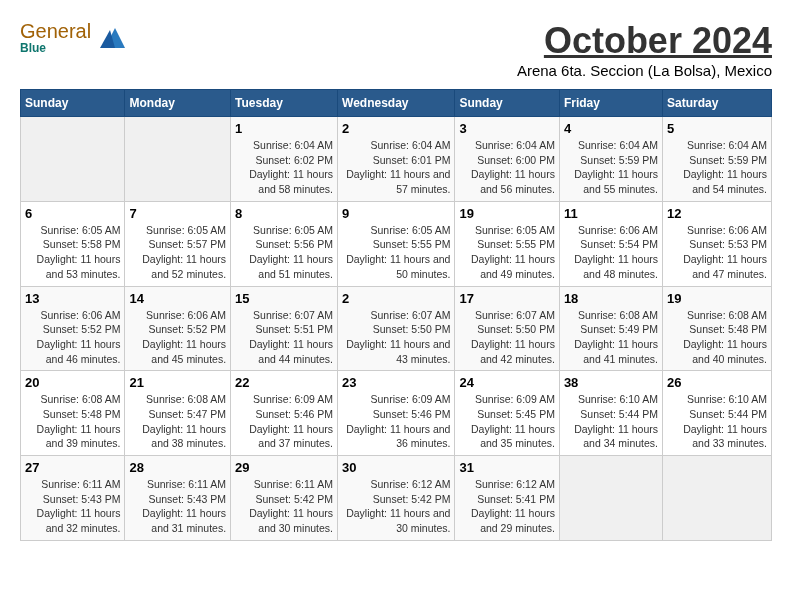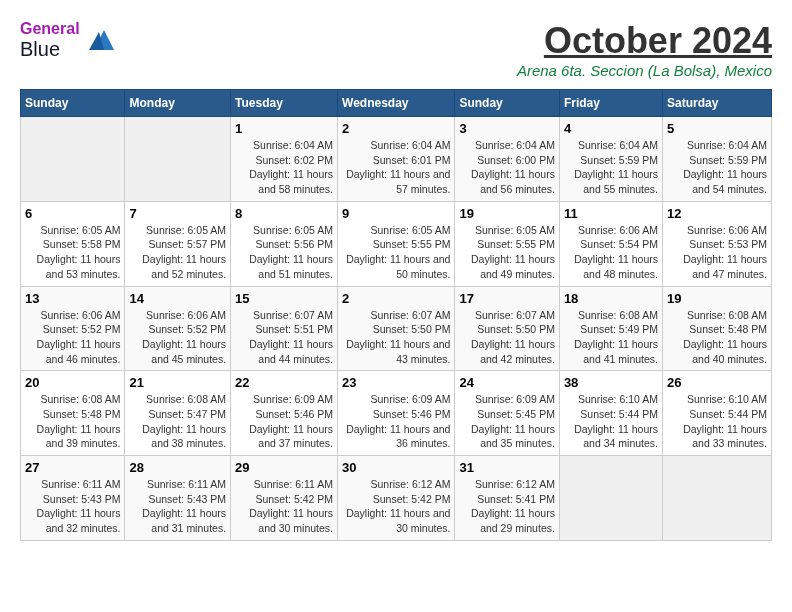--- a/index.html
+++ b/index.html
@@ -24,22 +24,21 @@
       text-align: right;
     }
     .month-title {
       font-size: 36px;
       font-weight: bold;
       color: #333;
       text-decoration: underline;
     }
     .location-title {
       font-size: 15px;
-      color: #15803d;
-      font-style: italic;
+      color: #000000;
     }
     table {
       width: 100%;
       border-collapse: collapse;
       font-size: 11px;
     }
     thead tr {
       background-color: #2a5a8c;
       color: #fff;
     }
@@ -82,22 +81,22 @@
     }
   </style>
 </head>
 <body>
 
 <div class="header">
   <div class="logo">
     <div>
       <div style="display:flex;align-items:center;">
         <div>
-          <div style="font-size:16px;font-weight:bold;color:#a21caf;line-height:1.1;">General</div>
-          <div style="font-size:20px;font-weight:normal;color:#0f172a;line-height:1.1;">Blue</div>
+          <div style="font-size:20px;font-weight:normal;color:#a16207;line-height:1.1;">General</div>
+          <div style="font-size:12px;font-weight:bold;color:#0f766e;line-height:1.1;">Blue</div>
         </div>
         <svg width="35" height="35" viewBox="0 0 35 35" style="margin-left:4px;">
           <polygon points="10,28 20,8 30,28" fill="#2a7abf"></polygon>
           <polygon points="5,28 15,10 20,28" fill="#1a5a9f"></polygon>
         </svg>
       </div>
     </div>
   </div>
   <div class="title-block">
     <div class="month-title">October 2024</div>

